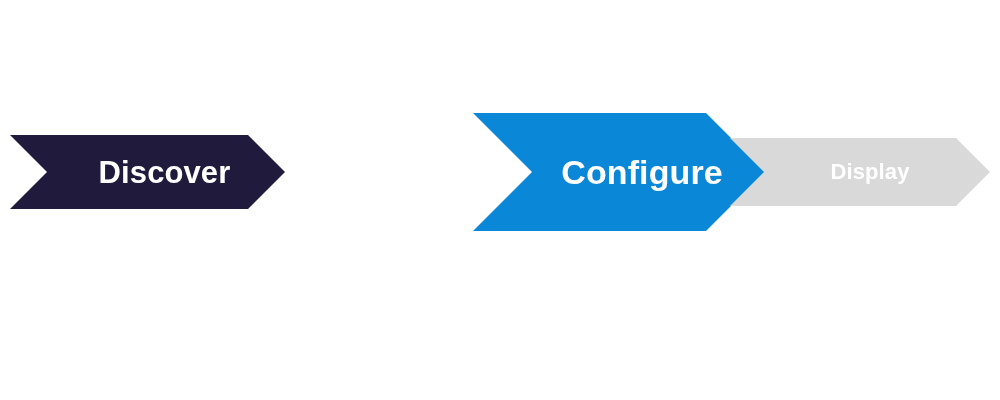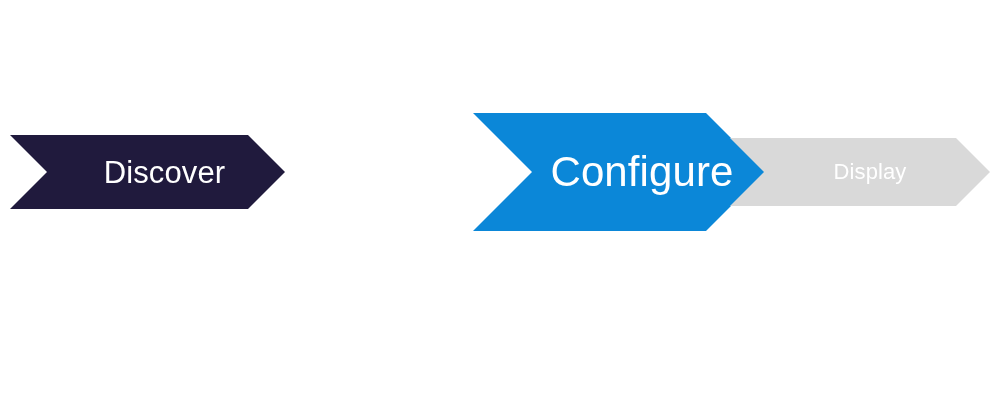--- a/index.html
+++ b/index.html
@@ -27,21 +27,21 @@
     width: 1000px;
     height: 400px;
   }
   .step {
     position: absolute;
     display: flex;
     align-items: center;
     justify-content: center;
     box-sizing: border-box;
     color: #ffffff;
-    font-weight: normal;
+    font-weight: bold;
     letter-spacing: 0.1px;
     white-space: nowrap;
     user-select: none;
   }
   .step-label {
     display: block;
     line-height: 1;
     text-align: center;
   }
 
@@ -74,21 +74,21 @@
   
   .step-configure {
     left: 473px;
     top: 113px;
     width: 292px;
     height: 118px;
     background: #0b87d8;
     -webkit-clip-path: polygon(0 0, calc(100% - 59px) 0, 100% 50%, calc(100% - 59px) 100%, 0 100%, 59px 50%);
     clip-path: polygon(0 0, calc(100% - 59px) 0, 100% 50%, calc(100% - 59px) 100%, 0 100%, 59px 50%);
     padding-left: 46px;
-    font-size: 42px;
+    font-size: 34px;
   }
 
   
   .step-display {
     left: 730px;
     top: 138px;
     width: 260px;
     height: 68px;
     background: #d9d9d9;
     -webkit-clip-path: polygon(0 0, calc(100% - 34px) 0, 100% 50%, calc(100% - 34px) 100%, 0 100%, 34px 50%);

